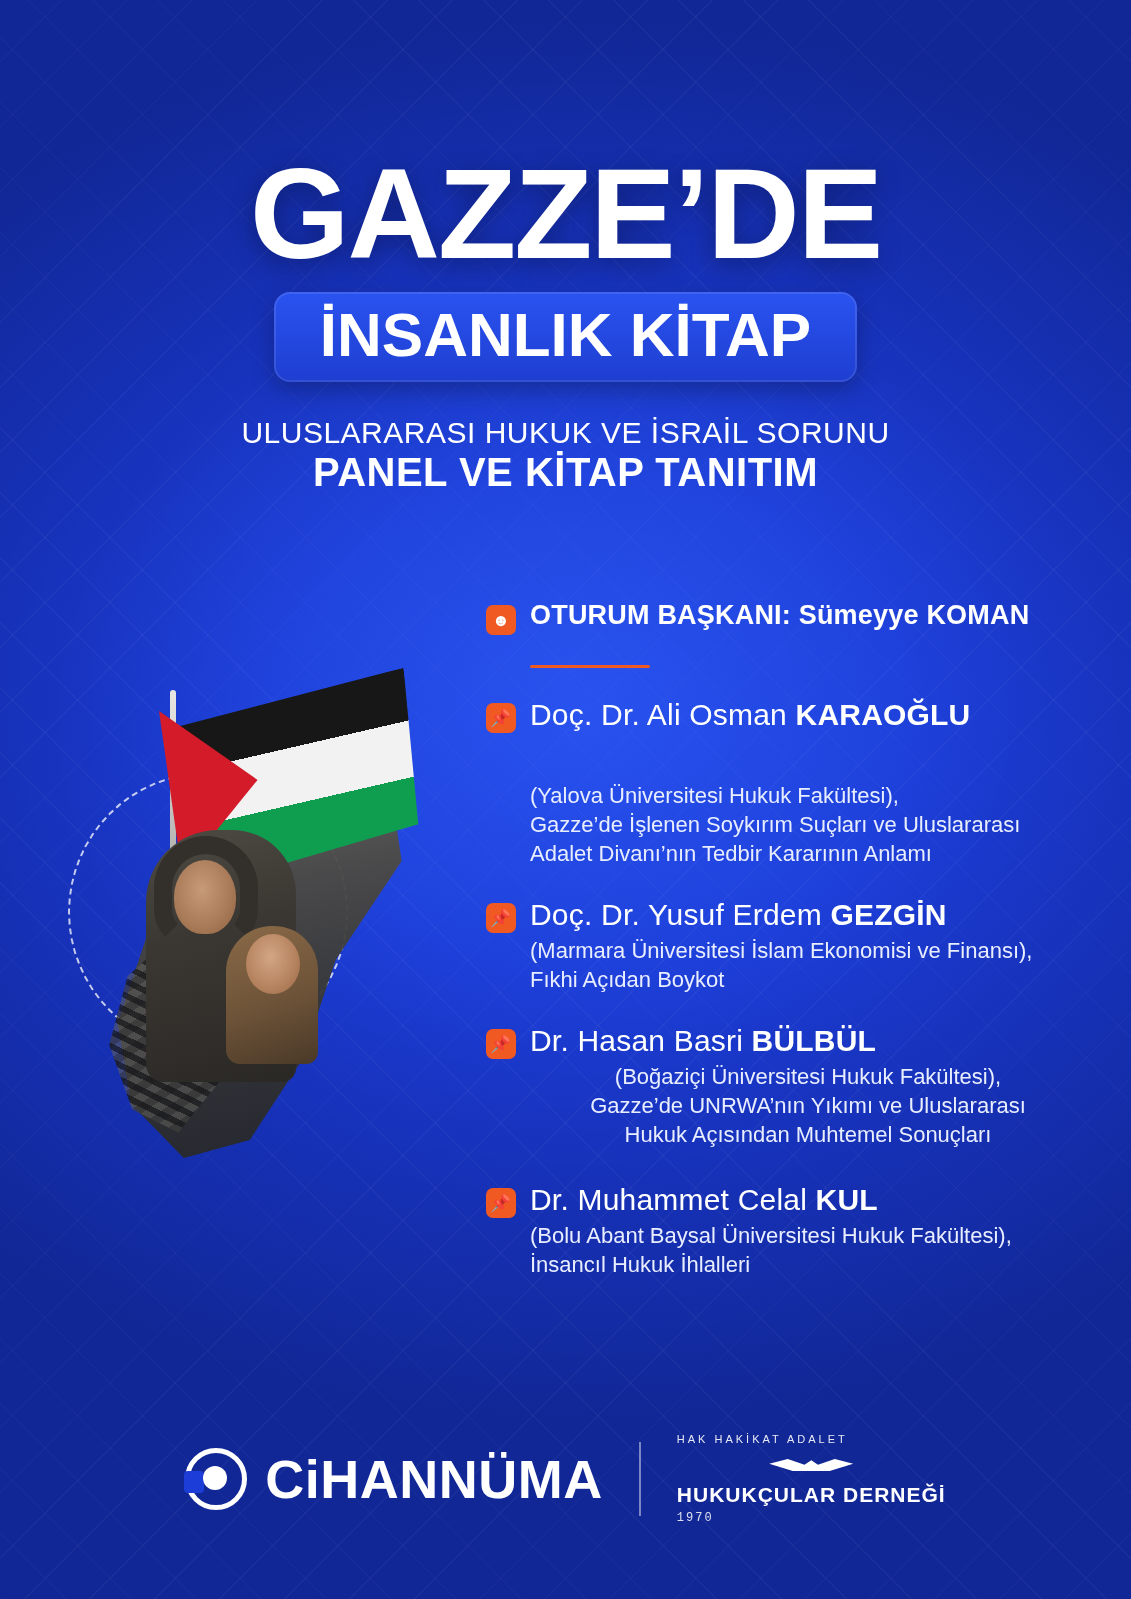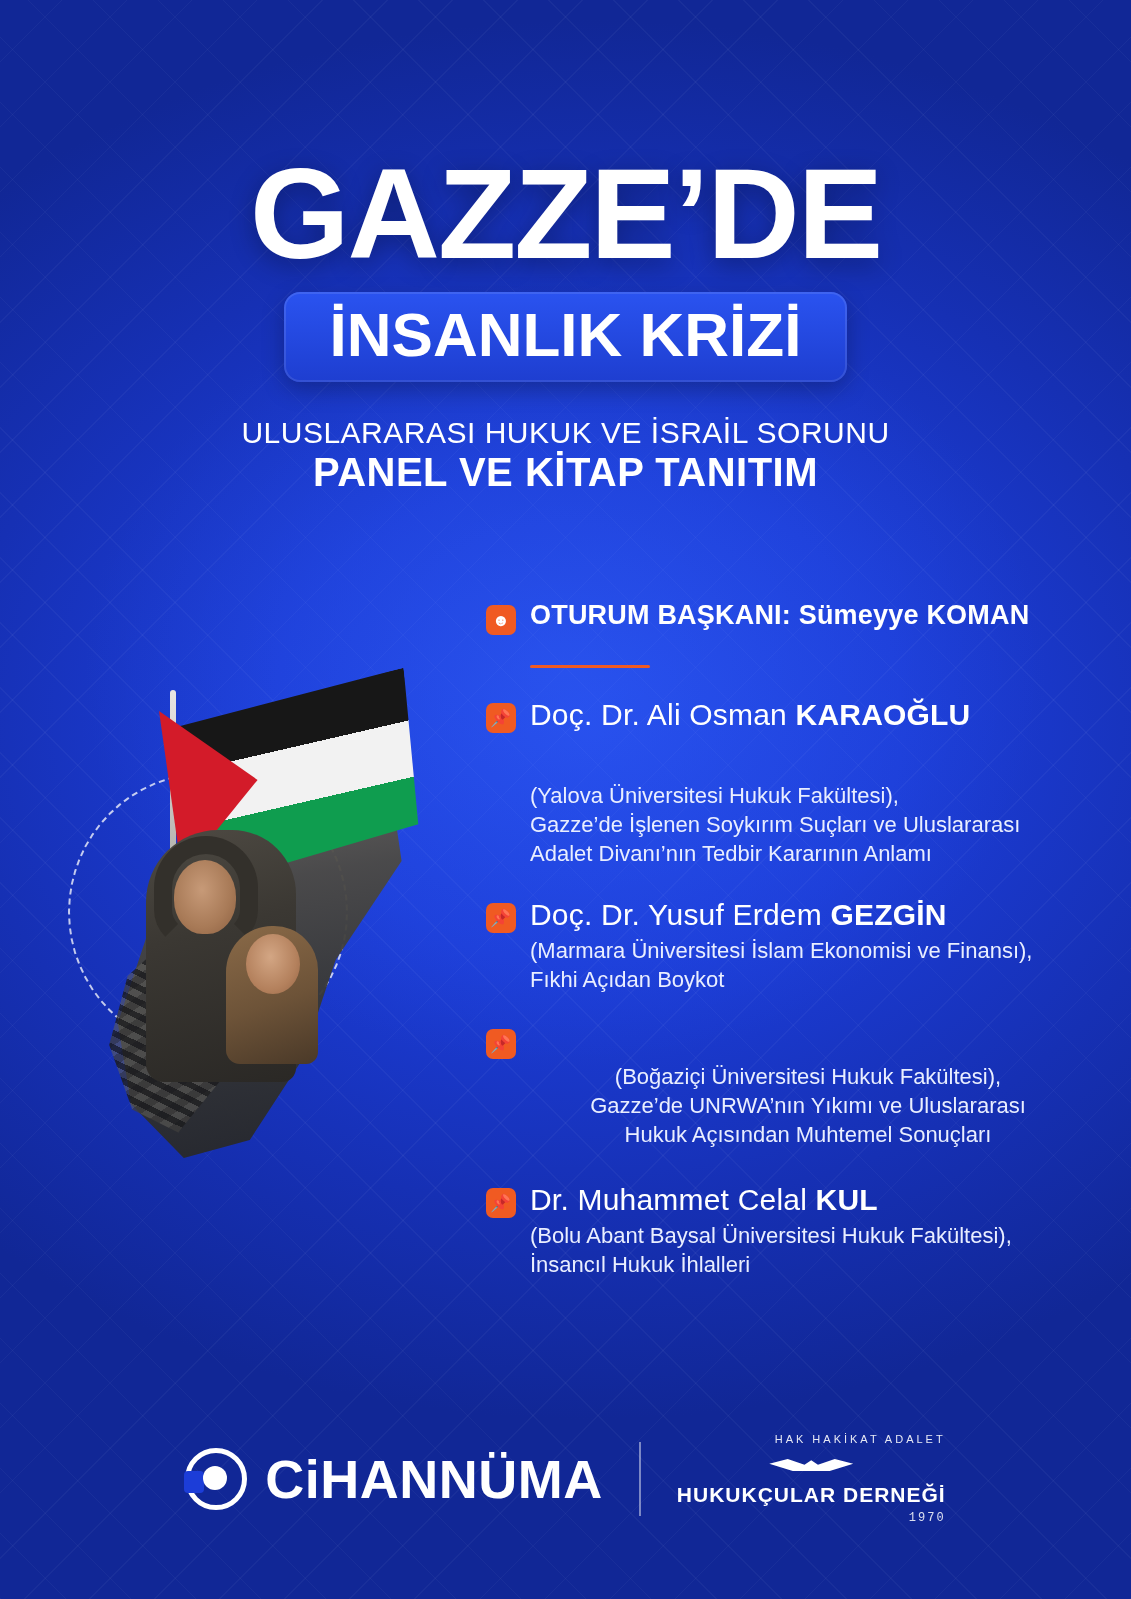--- a/index.html
+++ b/index.html
@@ -298,21 +298,21 @@
     font-weight: bold;
     color: #ffffff;
     letter-spacing: 0.5px;
   }
   .footer-sep {
     width: 2px;
     height: 74px;
     background: rgba(255,255,255,0.45);
   }
   .org2 {
-    text-align: right;
+    text-align: left;
     color: #ffffff;
   }
   .org2-top {
     font-size: 11px;
     letter-spacing: 3px;
     opacity: 0.9;
   }
   .org2-emblem {
     width: 84px; height: 34px;
     margin: 2px auto 2px auto;
@@ -341,21 +341,21 @@
 </head>
 <body>
 
 <div class="poster">
   <div class="texture"></div>
   <div class="vignette"></div>
 
   <div class="header">
     <div class="title-main">GAZZE’DE</div>
     <div class="title-badge">
-      <div class="title-sub">İNSANLIK KRİZİ</div>
+      <div class="title-sub">İNSANLIK KİTAP</div>
     </div>
     <div class="tagline1">ULUSLARARASI HUKUK VE İSRAİL SORUNU</div>
     <div class="tagline2">PANEL VE KİTAP TANITIM</div>
   </div>
 
   <div class="art">
     <div class="dashed-circle"></div>
     <div class="gaza-shape"></div>
     <div class="rubble"></div>
     <div class="flag-pole"></div>
@@ -403,20 +403,23 @@
           <span>Doç. Dr. Yusuf Erdem </span><b>GEZGİN</b>
         </div>
       </div>
       <div class="detail" style="white-space: pre-line;">(Marmara Üniversitesi İslam Ekonomisi ve Finansı),
 Fıkhi Açıdan Boykot</div>
     </div>
 
     <div class="entry">
       <div class="entry-head">
         <span class="bullet">📌</span>
+        <div class="name">
+          <span>Dr. Hasan Basri </span><b>BÜLBÜL</b>
+        </div>
       </div>
       <div class="detail" style="white-space: pre-line; text-align: center;">(Boğaziçi Üniversitesi Hukuk Fakültesi),
 Gazze’de UNRWA’nın Yıkımı ve Uluslararası
 Hukuk Açısından Muhtemel Sonuçları</div>
     </div>
 
     <div class="entry" style="margin-top: 34px;">
       <div class="entry-head">
         <span class="bullet">📌</span>
         <div class="name">

